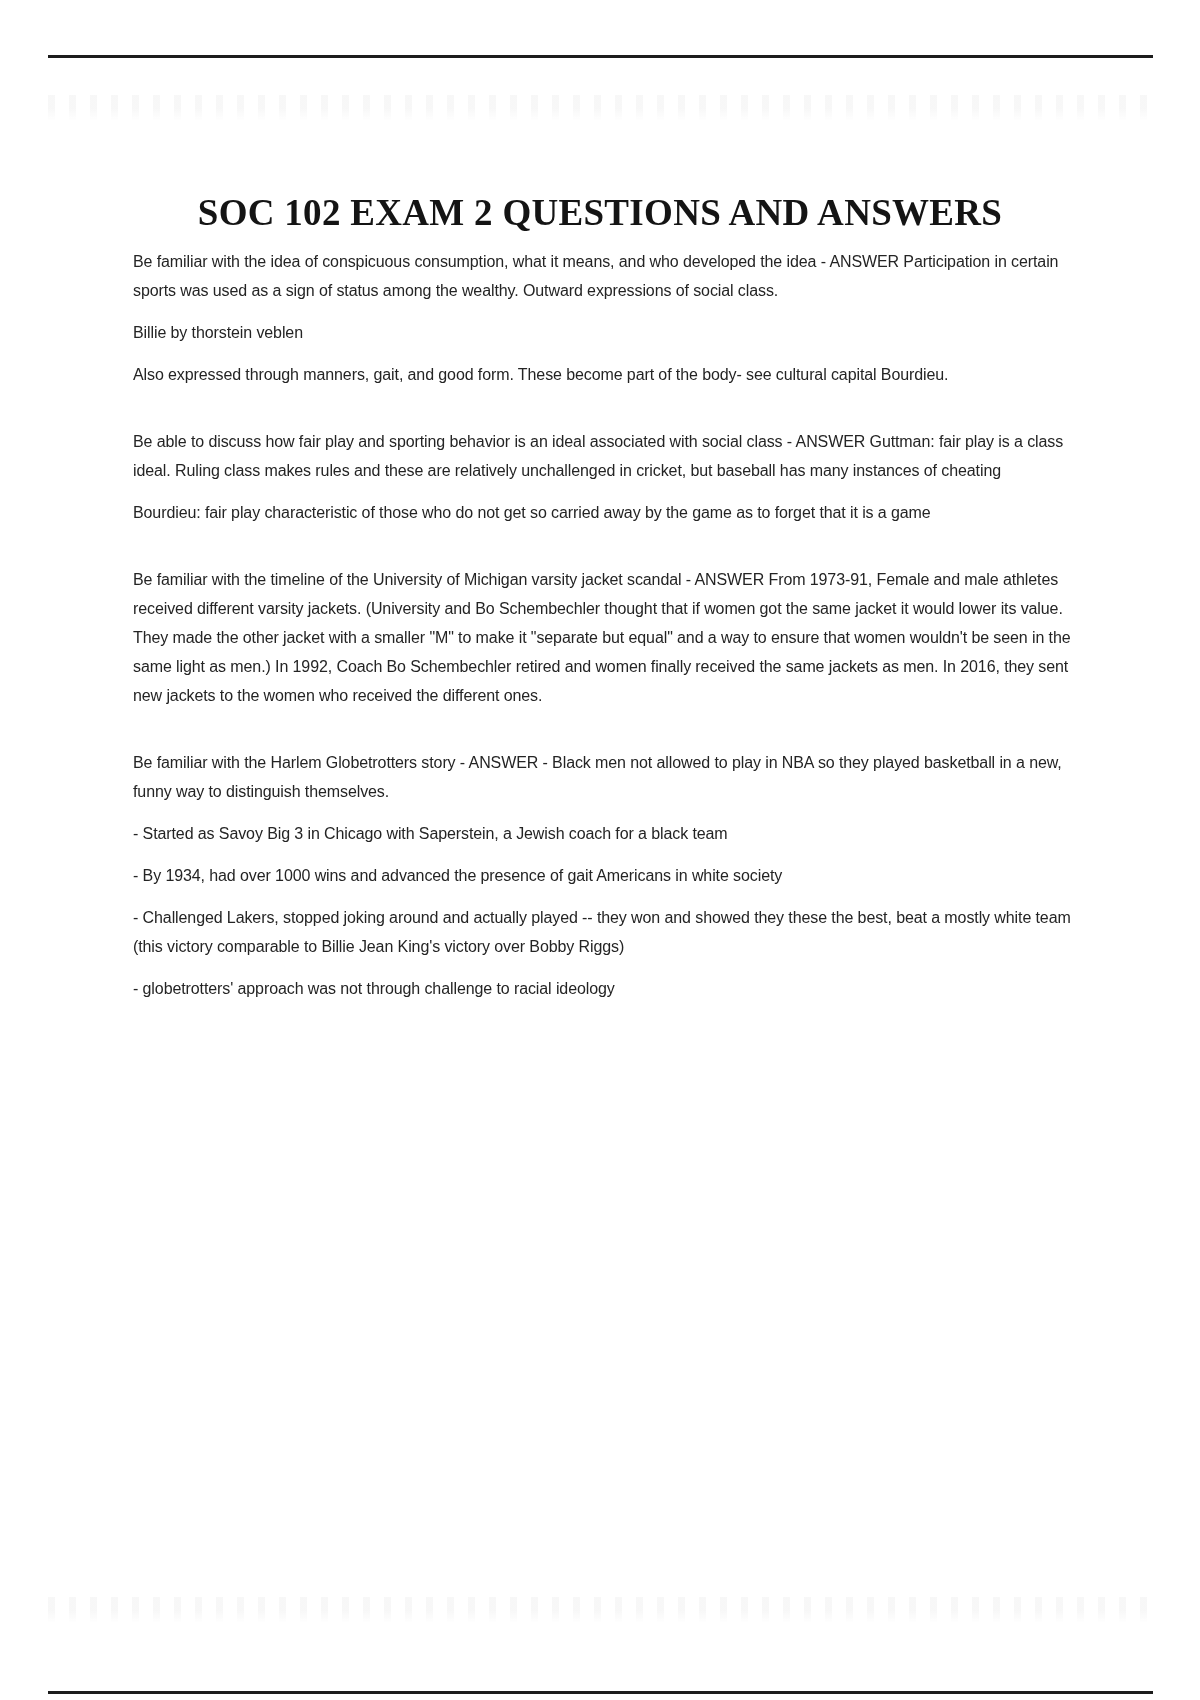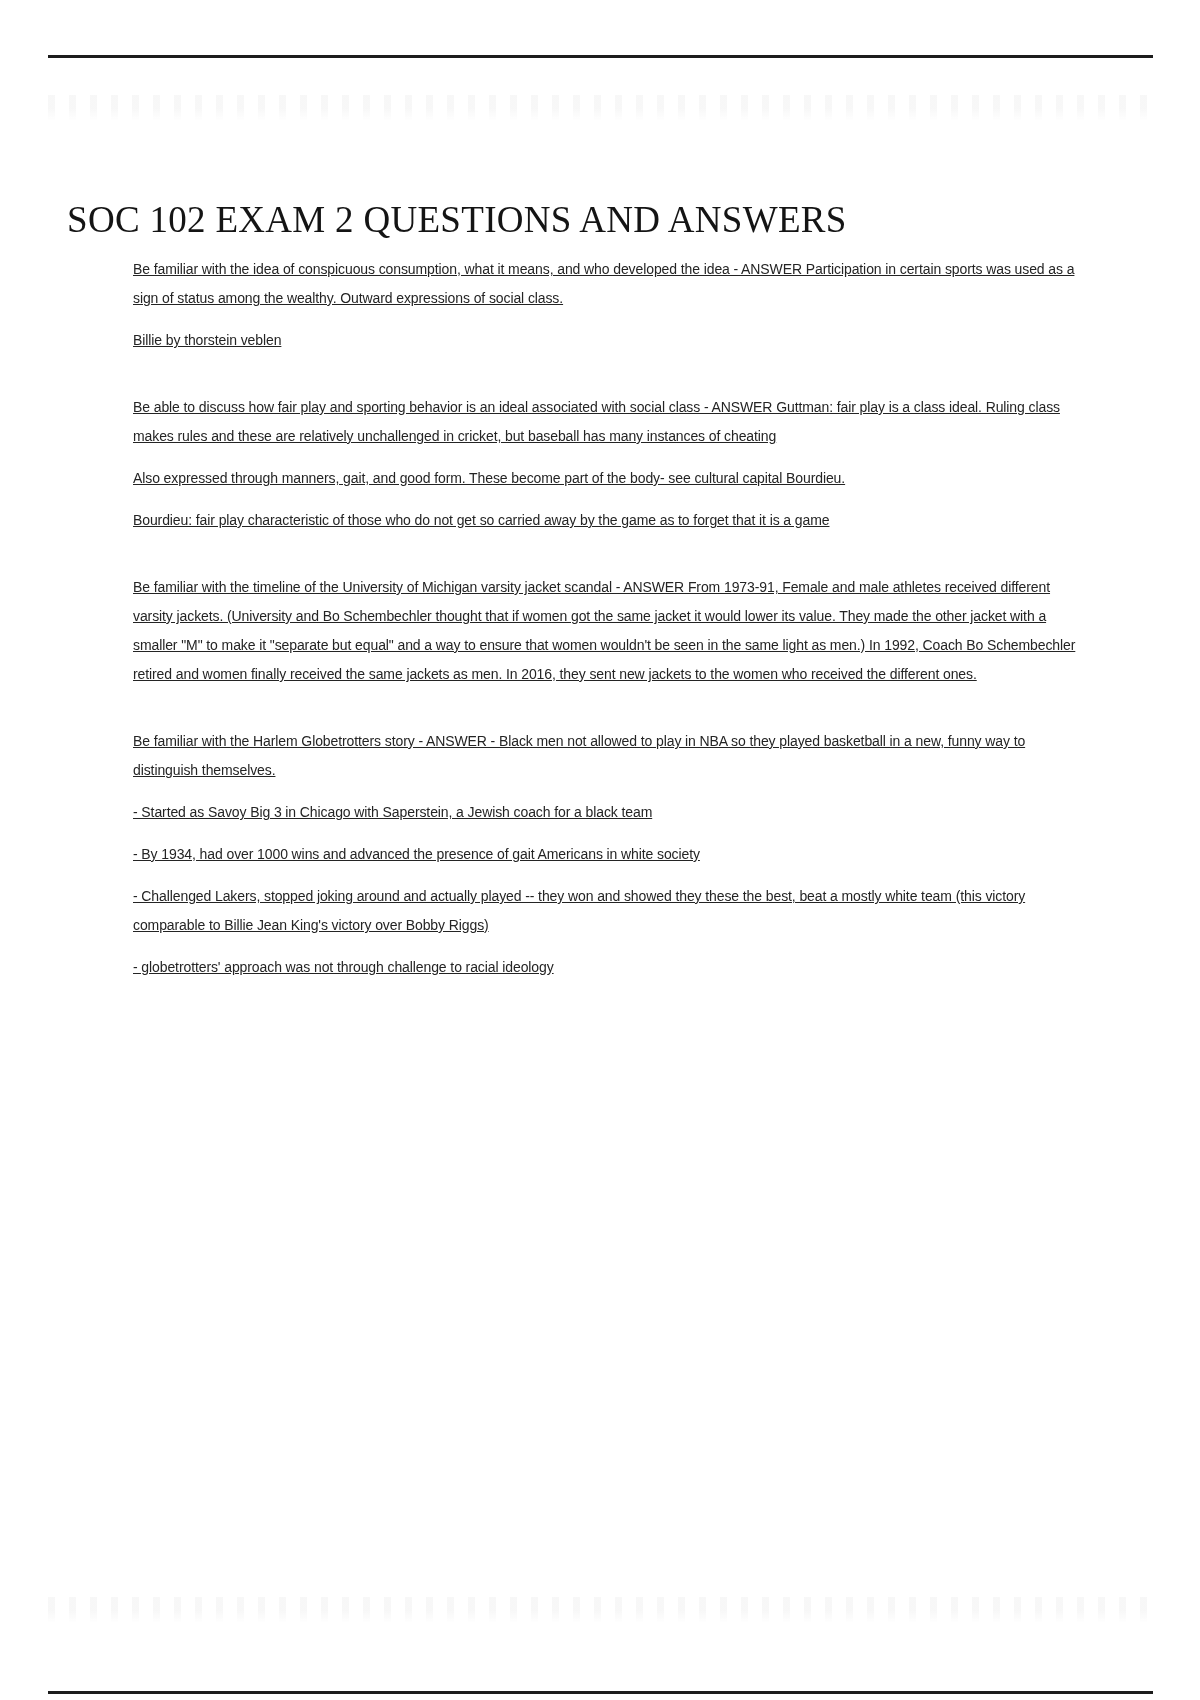--- a/index.html
+++ b/index.html
@@ -36,40 +36,40 @@
       rgba(40, 40, 40, 0.035) 0px, rgba(40, 40, 40, 0.035) 7px,
       rgba(0, 0, 0, 0) 7px, rgba(0, 0, 0, 0) 21px
     );
     -webkit-mask-image: linear-gradient(180deg, #000 0 40%, transparent 75%);
     mask-image: linear-gradient(180deg, #000 0 40%, transparent 75%);
   }
   .watermark-band.top-band { top: 95px; }
   .watermark-band.bottom-band { top: 1597px; }
 
   .title {
-    margin: 7px;
+    margin: 0;
     padding: 190px 60px 6px 60px;
+    text-align: center;
     font-family: "Liberation Serif", "DejaVu Serif", serif;
-    font-weight: 400;
+    font-weight: 700;
     font-size: 37px;
     line-height: 45px;
     letter-spacing: 0.3px;
     color: #141414;
   }
   .title .title-line { display: block; }
 
   .doc-body {
     width: 947px;
     margin-left: 133px;
     margin-top: 6px;
-    font-size: 14px;
+    font-size: 16px;
     line-height: 29px;
     letter-spacing: -0.1px;
     color: #242424;
-    text-decoration: underline;
   }
   .para {
     margin: 0 0 13px 0;
   }
   .para.section-gap {
     margin-top: 38px;
   }
 </style>
 </head>
 <body>
@@ -79,22 +79,22 @@
   <div class="rule top-rule"></div>
   <div class="watermark-band top-band"></div>
 
   <h1 class="title">
     <span class="title-line">SOC 102 EXAM 2 QUESTIONS AND ANSWERS</span>
   </h1>
 
   <div class="doc-body">
     <p class="para">Be familiar with the idea of conspicuous consumption, what it means, and who developed the idea - ANSWER Participation in certain sports was used as a sign of status among the wealthy. Outward expressions of social class.</p>
     <p class="para">Billie by thorstein veblen</p>
+    <p class="para">Also expressed through manners, gait, and good form. These become part of the body- see cultural capital Bourdieu.</p>
     <p class="para section-gap">Be able to discuss how fair play and sporting behavior is an ideal associated with social class - ANSWER Guttman: fair play is a class ideal. Ruling class makes rules and these are relatively unchallenged in cricket, but baseball has many instances of cheating</p>
-    <p class="para">Also expressed through manners, gait, and good form. These become part of the body- see cultural capital Bourdieu.</p>
     <p class="para">Bourdieu: fair play characteristic of those who do not get so carried away by the game as to forget that it is a game</p>
     <p class="para section-gap">Be familiar with the timeline of the University of Michigan varsity jacket scandal - ANSWER From 1973-91, Female and male athletes received different varsity jackets. (University and Bo Schembechler thought that if women got the same jacket it would lower its value. They made the other jacket with a smaller "M" to make it "separate but equal" and a way to ensure that women wouldn't be seen in the same light as men.) In 1992, Coach Bo Schembechler retired and women finally received the same jackets as men. In 2016, they sent new jackets to the women who received the different ones.</p>
     <p class="para section-gap">Be familiar with the Harlem Globetrotters story - ANSWER - Black men not allowed to play in NBA so they played basketball in a new, funny way to distinguish themselves.</p>
     <p class="para">- Started as Savoy Big 3 in Chicago with Saperstein, a Jewish coach for a black team</p>
     <p class="para">- By 1934, had over 1000 wins and advanced the presence of gait Americans in white society</p>
     <p class="para">- Challenged Lakers, stopped joking around and actually played -- they won and showed they these the best, beat a mostly white team (this victory comparable to Billie Jean King's victory over Bobby Riggs)</p>
     <p class="para">- globetrotters' approach was not through challenge to racial ideology</p>
   </div>
 
   <div class="watermark-band bottom-band"></div>

